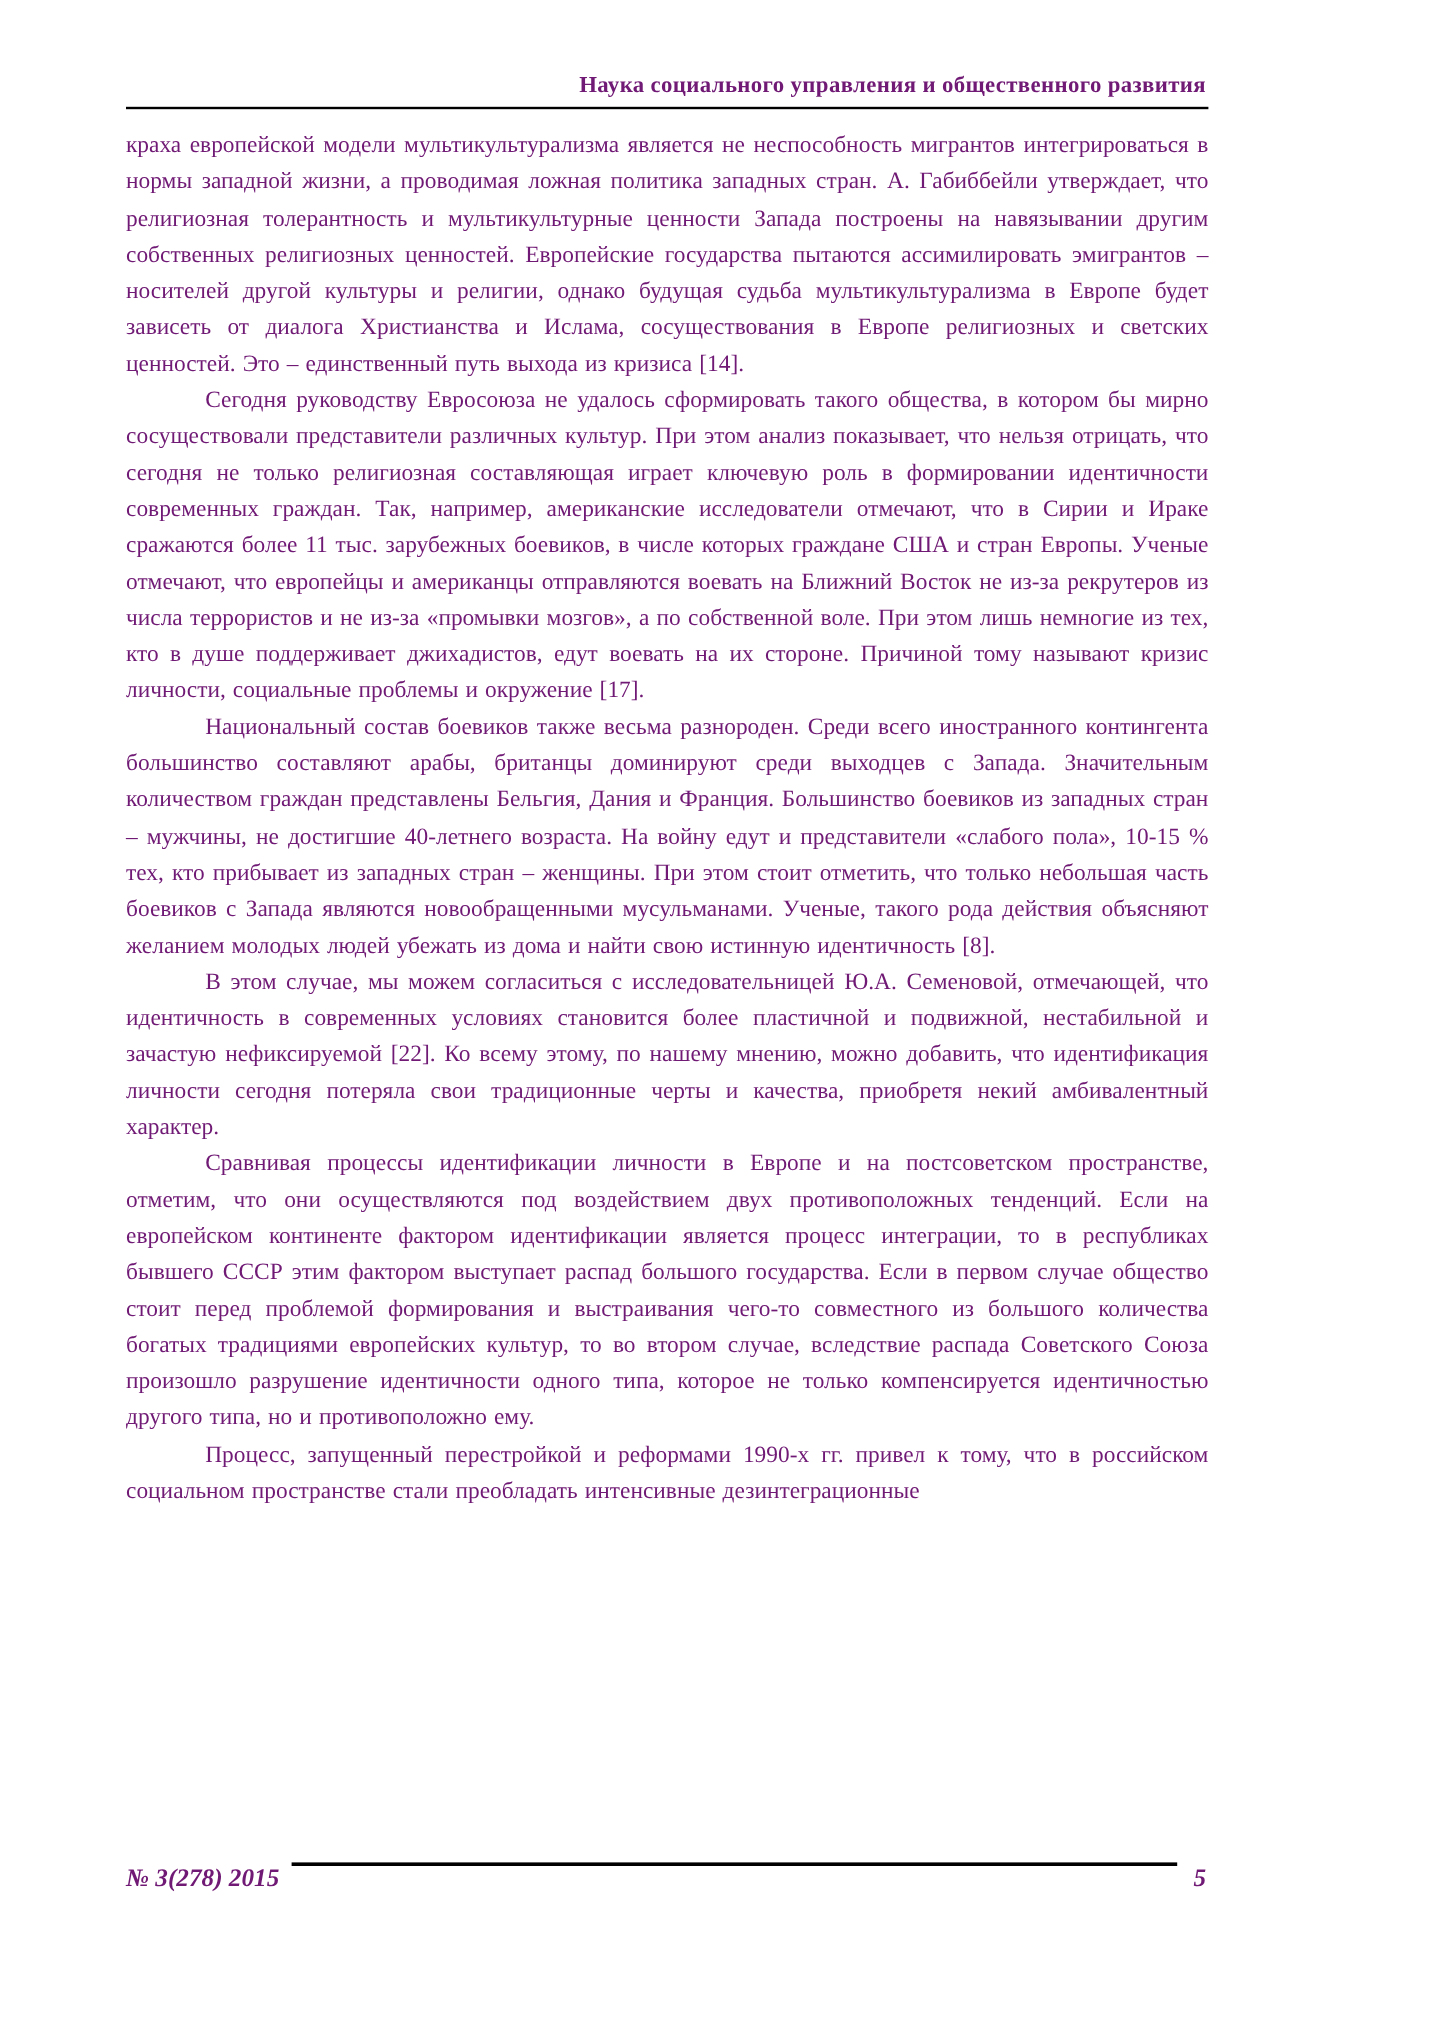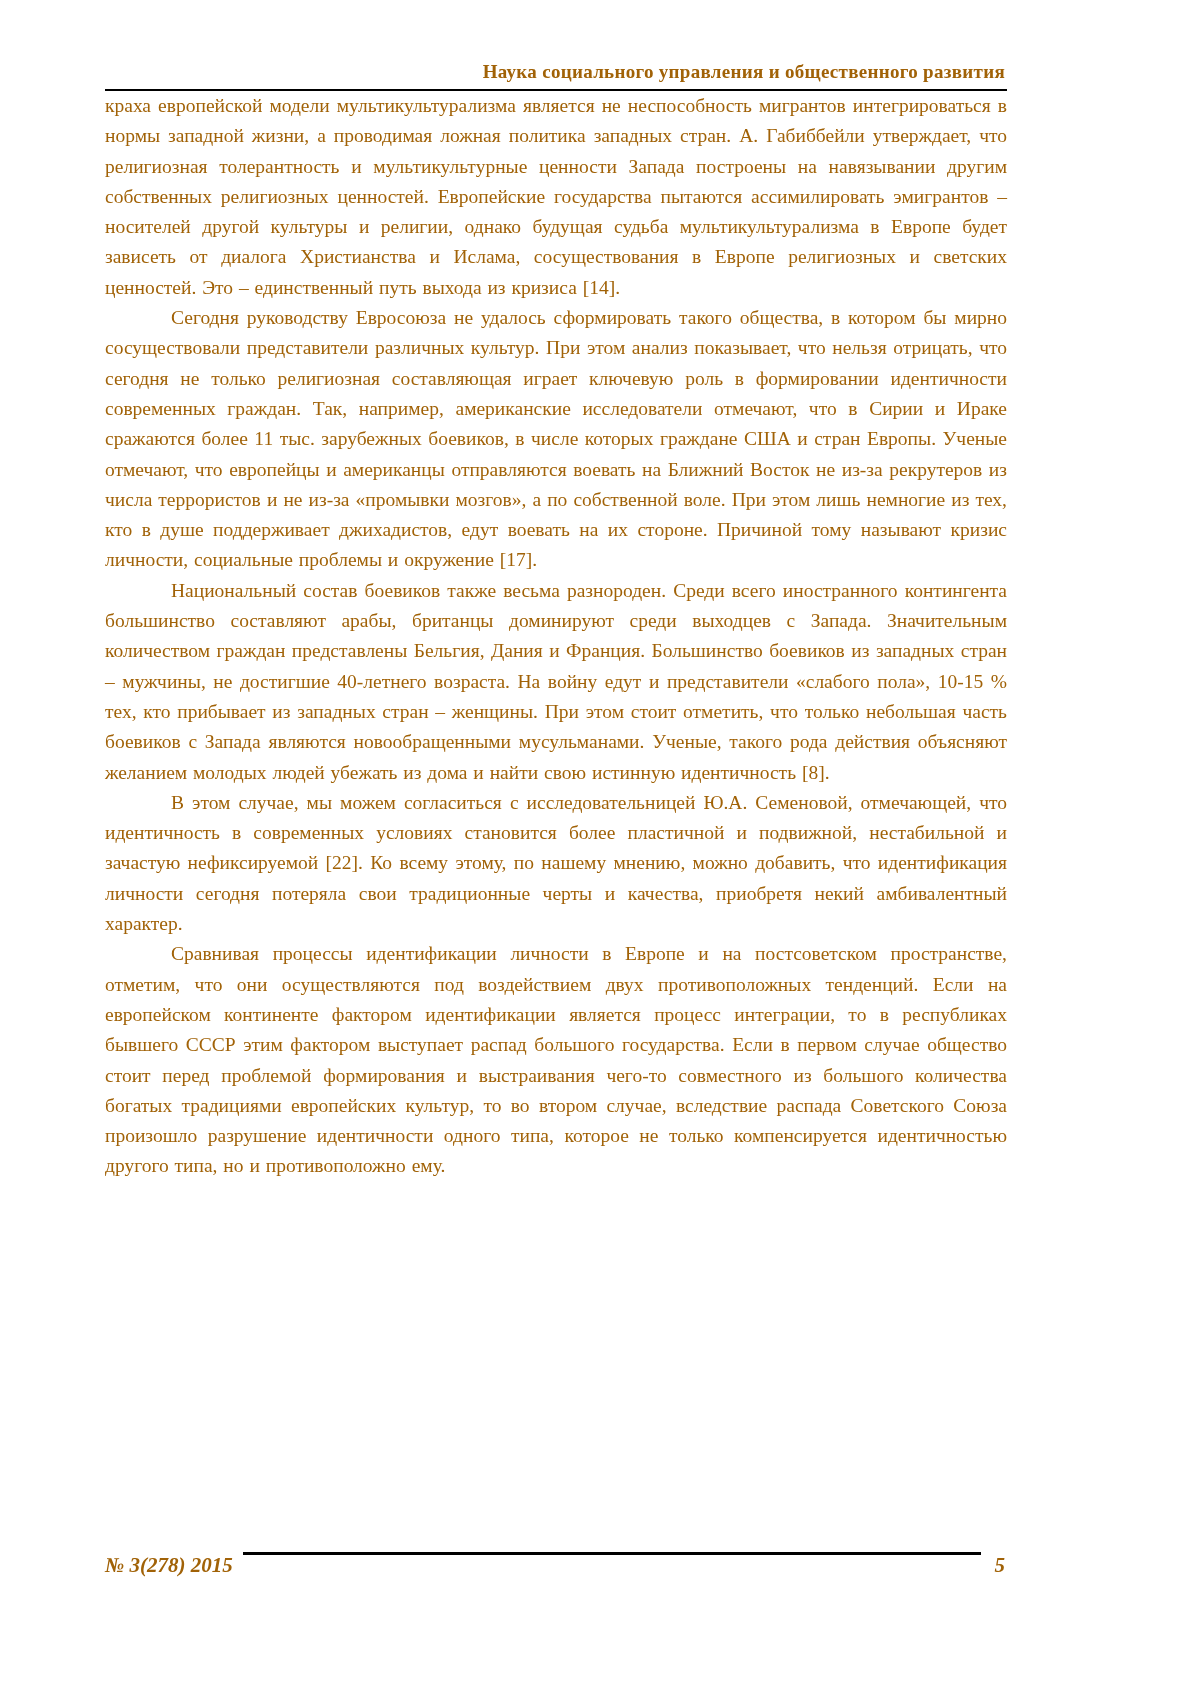--- a/index.html
+++ b/index.html
@@ -8,35 +8,35 @@
     background: #ffffff;
   }
   .page {
     position: relative;
     width: 1200px;
     height: 1698px;
     background: #ffffff;
     box-sizing: border-box;
     padding: 60px 193px 0 105px;
     font-family: "Liberation Serif", "DejaVu Serif", serif;
-    color: #a16207;
+    color: #701a75;
     overflow: hidden;
   }
   .running-head {
     text-align: right;
     font-weight: bold;
     font-size: 19px;
     line-height: 24px;
     letter-spacing: 0.3px;
     border-bottom: 2px solid #000;
     padding-bottom: 5px;
     padding-right: 2px;
   }
   .content {
-    margin-top: 0;
+    margin-top: 16px;
   }
   .content p {
     margin: 0;
     font-size: 19.5px;
     line-height: 30.3px;
     text-align: justify;
     text-indent: 66px;
     word-spacing: 1px;
   }
   .content p.continuation {
@@ -71,20 +71,21 @@
 <div class="page">
 
   <div class="running-head">Наука социального управления и общественного развития</div>
 
   <div class="content">
     <p class="continuation">краха европейской модели мультикультурализма является не неспособность мигрантов интегрироваться в нормы западной жизни, а проводимая ложная политика западных стран. А. Габиббейли утверждает, что религиозная толерантность и мультикультурные ценности Запада построены на навязывании другим собственных религиозных ценностей. Европейские государства пытаются ассимилировать эмигрантов – носителей другой культуры и религии, однако будущая судьба мультикультурализма в Европе будет зависеть от диалога Христианства и Ислама, сосуществования в Европе религиозных и светских ценностей. Это – единственный путь выхода из кризиса [14].</p>
     <p>Сегодня руководству Евросоюза не удалось сформировать такого общества, в котором бы мирно сосуществовали представители различных культур. При этом анализ показывает, что нельзя отрицать, что сегодня не только религиозная составляющая играет ключевую роль в формировании идентичности современных граждан. Так, например, американские исследователи отмечают, что в Сирии и Ираке сражаются более 11 тыс. зарубежных боевиков, в числе которых граждане США и стран Европы. Ученые отмечают, что европейцы и американцы отправляются воевать на Ближний Восток не из-за рекрутеров из числа террористов и не из-за «промывки мозгов», а по собственной воле. При этом лишь немногие из тех, кто в душе поддерживает джихадистов, едут воевать на их стороне. Причиной тому называют кризис личности, социальные проблемы и окружение [17].</p>
     <p>Национальный состав боевиков также весьма разнороден. Среди всего иностранного контингента большинство составляют арабы, британцы доминируют среди выходцев с Запада. Значительным количеством граждан представлены Бельгия, Дания и Франция. Большинство боевиков из западных стран – мужчины, не достигшие 40-летнего возраста. На войну едут и представители «слабого пола», 10-15 % тех, кто прибывает из западных стран – женщины. При этом стоит отметить, что только небольшая часть боевиков с Запада являются новообращенными мусульманами. Ученые, такого рода действия объясняют желанием молодых людей убежать из дома и найти свою истинную идентичность [8].</p>
     <p>В этом случае, мы можем согласиться с исследовательницей Ю.А. Семеновой, отмечающей, что идентичность в современных условиях становится более пластичной и подвижной, нестабильной и зачастую нефиксируемой [22]. Ко всему этому, по нашему мнению, можно добавить, что идентификация личности сегодня потеряла свои традиционные черты и качества, приобретя некий амбивалентный характер.</p>
     <p>Сравнивая процессы идентификации личности в Европе и на постсоветском пространстве, отметим, что они осуществляются под воздействием двух противоположных тенденций. Если на европейском континенте фактором идентификации является процесс интеграции, то в республиках бывшего СССР этим фактором выступает распад большого государства. Если в первом случае общество стоит перед проблемой формирования и выстраивания чего-то совместного из большого количества богатых традициями европейских культур, то во втором случае, вследствие распада Советского Союза произошло разрушение идентичности одного типа, которое не только компенсируется идентичностью другого типа, но и противоположно ему.</p>
+    <p>Процесс, запущенный перестройкой и реформами 1990-х гг. привел к тому, что в российском социальном пространстве стали преобладать интенсивные дезинтеграционные</p>
   </div>
 
   <div class="page-footer">
     <span>№ 3(278) 2015</span>
     <span class="footer-rule"></span>
     <span class="page-number">5</span>
   </div>
 
 </div>
 

